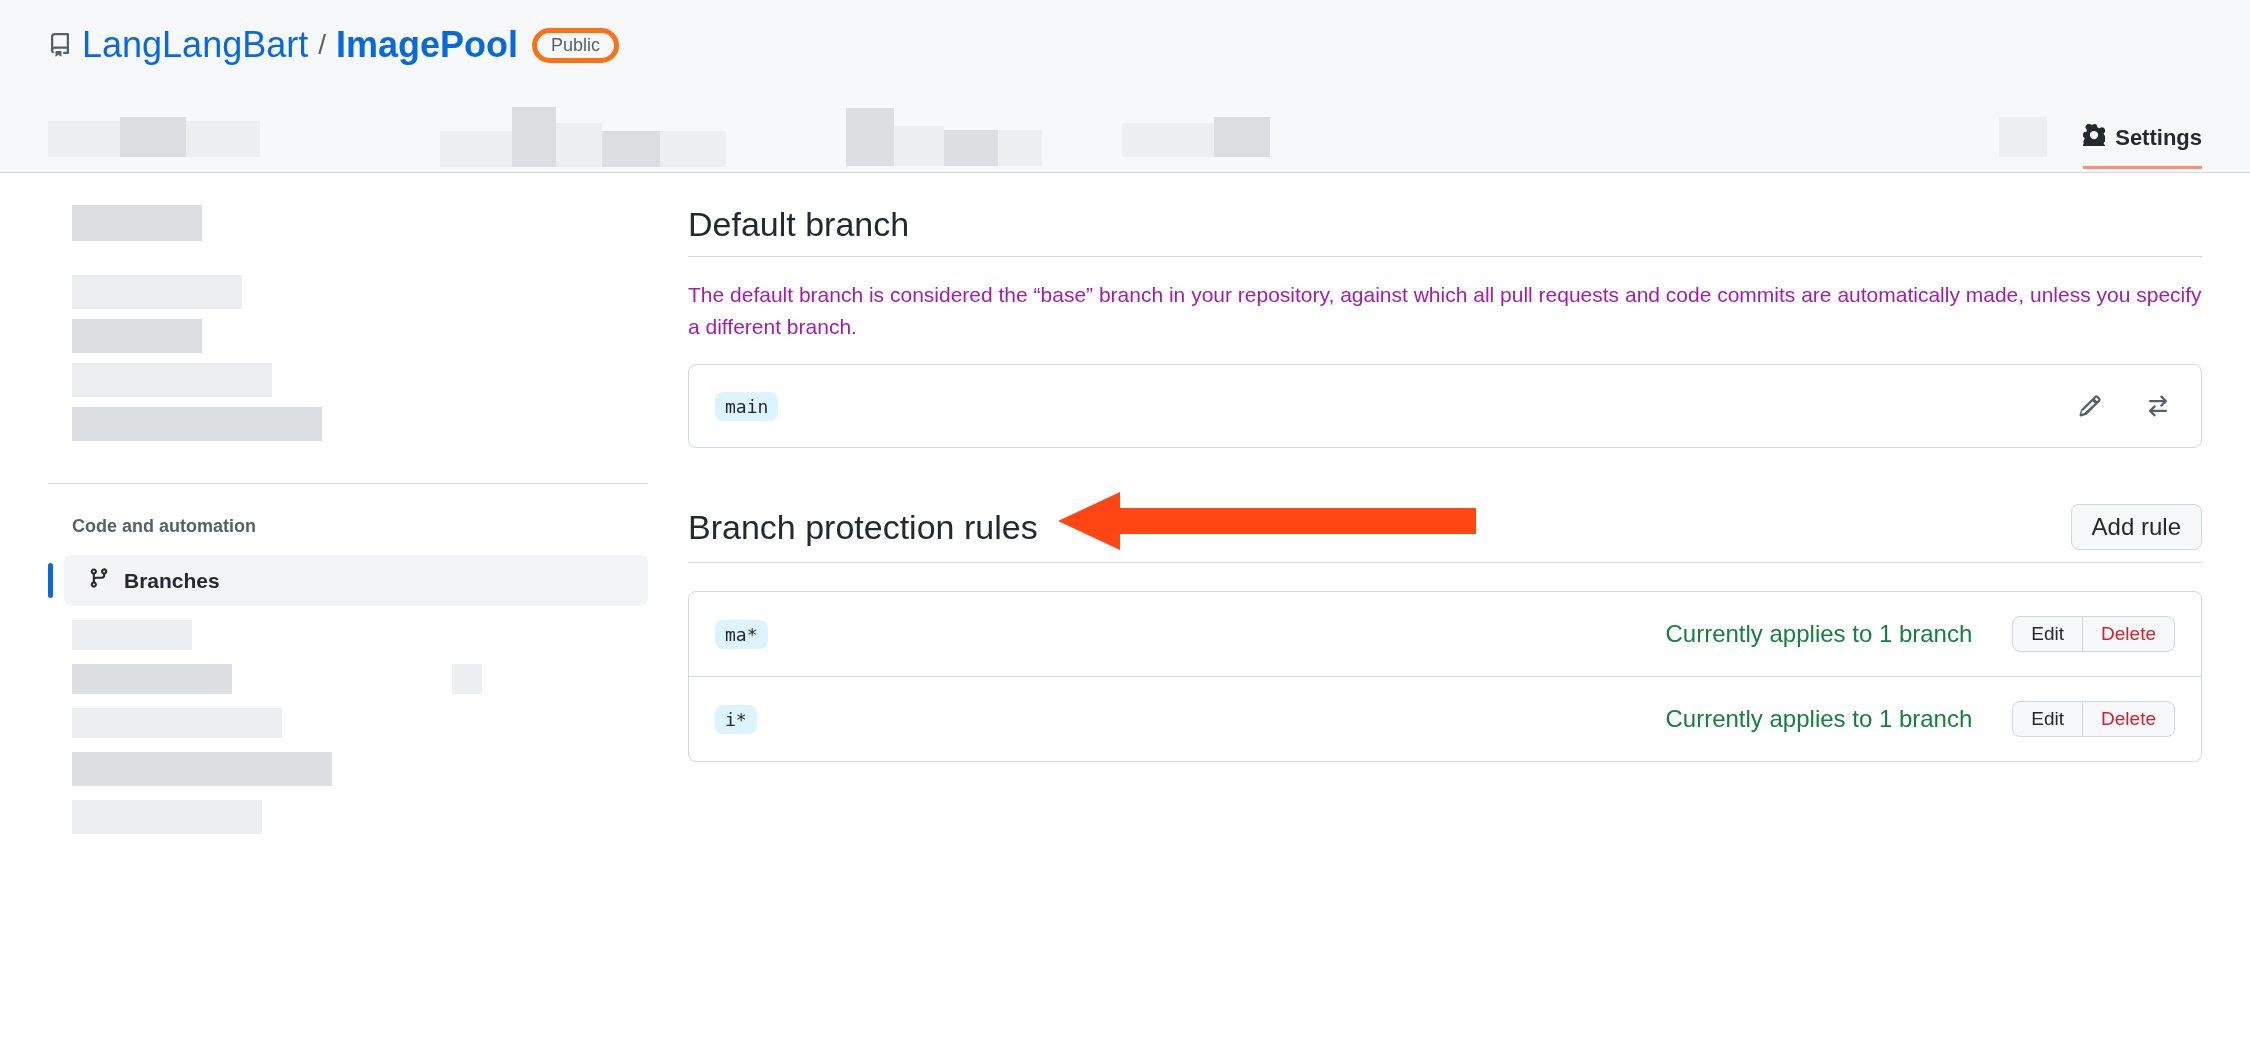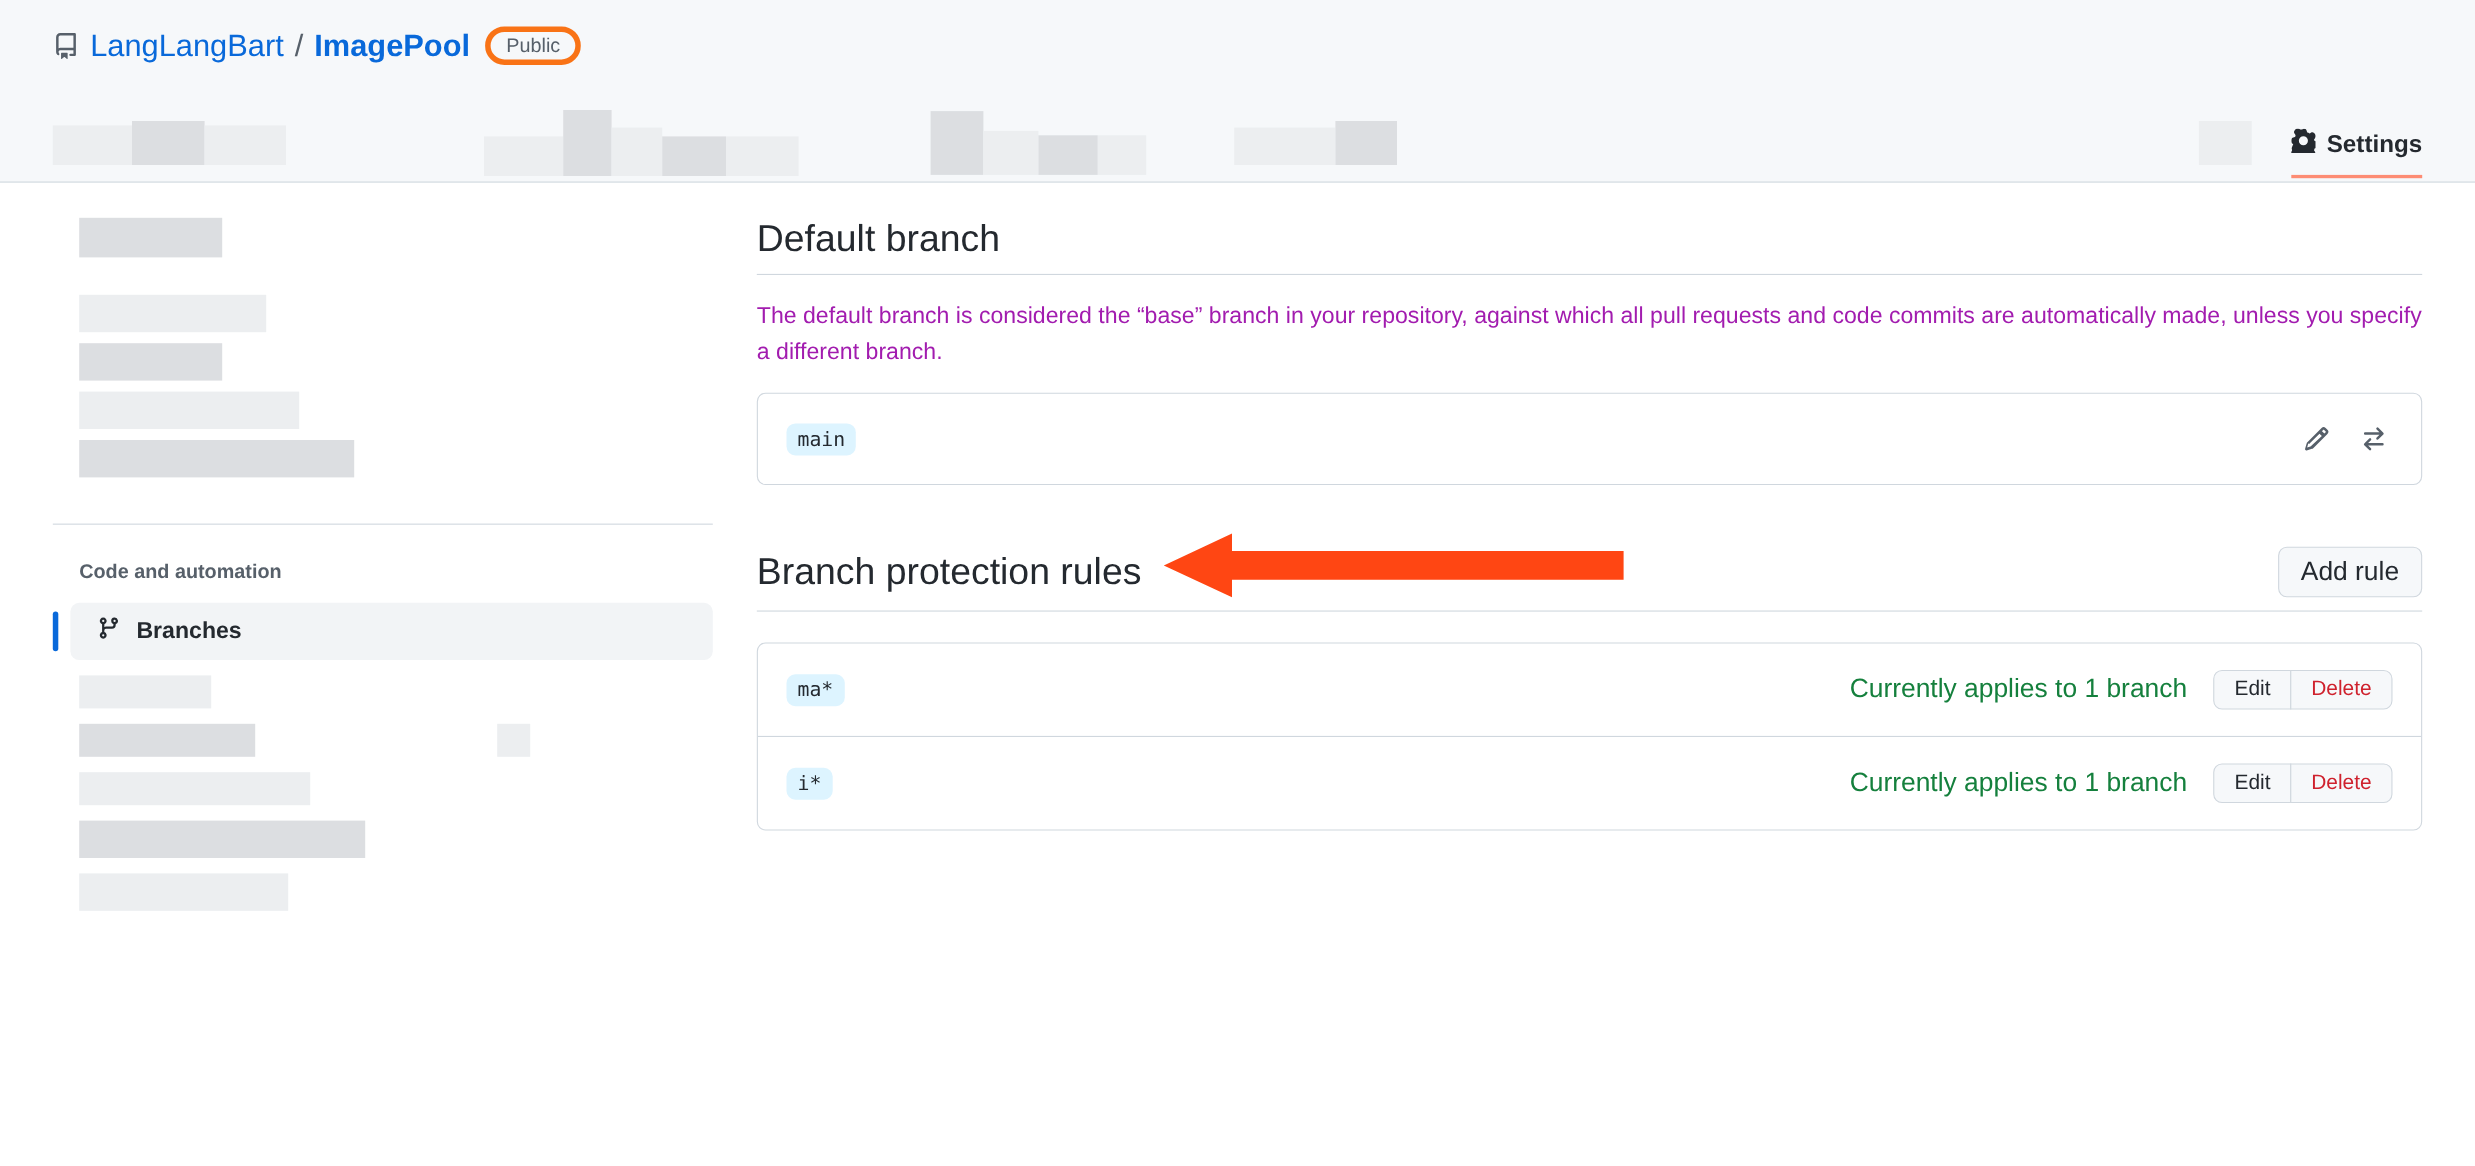--- a/index.html
+++ b/index.html
@@ -17,21 +17,21 @@
   }
   .breadcrumb-row {
     display: flex;
     align-items: center;
     gap: 10px;
     margin-bottom: 36px;
   }
   .repo-icon svg { display: block; }
   .crumb-link {
     color: #0969da;
-    font-size: 28px;
+    font-size: 36px;
     text-decoration: none;
   }
   .crumb-repo { font-weight: 600; }
   .crumb-sep { color: #57606a; font-size: 28px; }
   .pub-badge {
     border: 5px solid #f97316;
     border-radius: 24px;
     padding: 2px 14px;
     font-size: 18px;
     color: #57606a;
@@ -136,21 +136,21 @@
     margin-bottom: 22px;
   }
   .box {
     border: 1px solid #d0d7de;
     border-radius: 8px;
   }
   .box-row {
     display: flex;
     align-items: center;
     padding: 24px 26px;
-    gap: 18px;
+    gap: 34px;
   }
   .box-row + .box-row { border-top: 1px solid #d0d7de; }
   .mono-pill {
     font-family: ui-monospace, SFMono-Regular, Menlo, monospace;
     background: #ddf4ff;
     color: #24292f;
     border-radius: 8px;
     padding: 4px 10px;
     font-size: 18px;
   }

